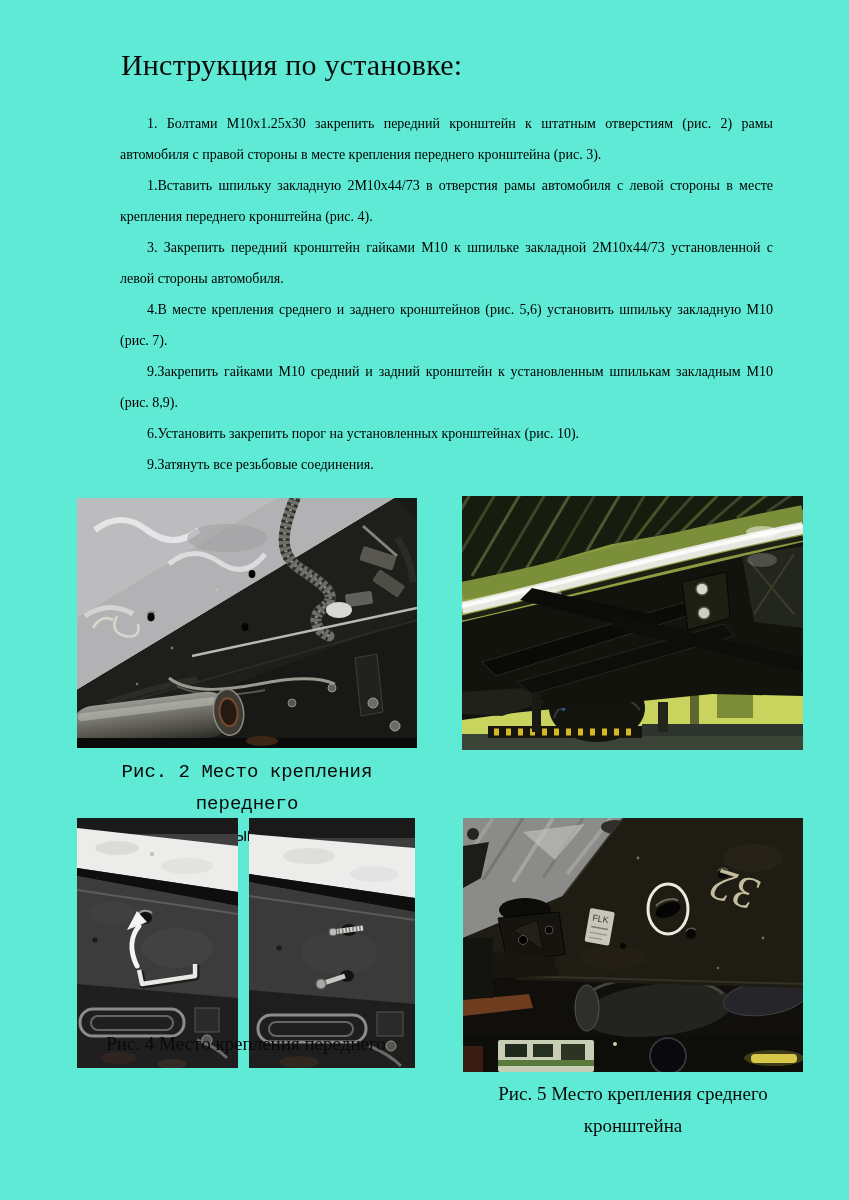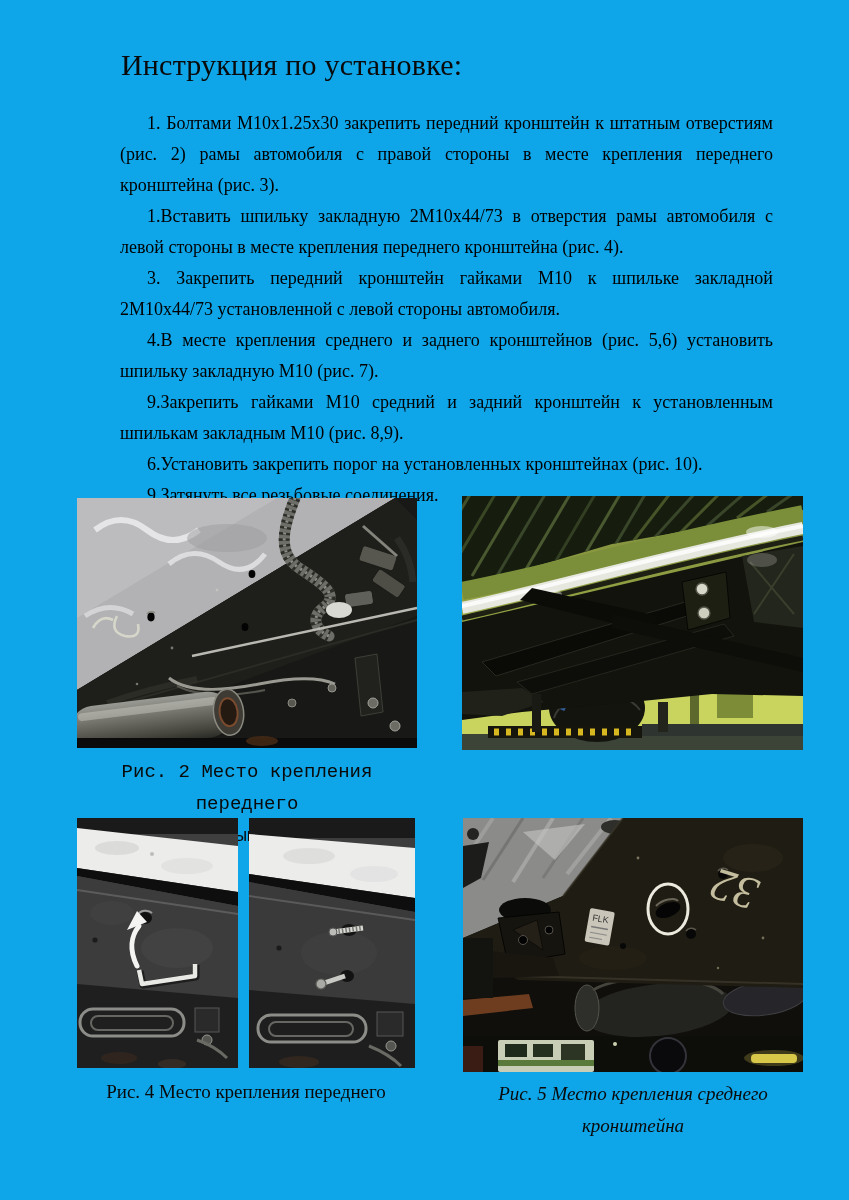--- a/index.html
+++ b/index.html
@@ -1,46 +1,46 @@
 <!DOCTYPE html>
 <html><head>
 <meta charset="utf-8">
 <style>
   html,body{margin:0;padding:0;background:#9a9a9a;}
   .page{
     position:relative;
     width:849px;height:1200px;
     margin:0 auto;
-    background:#0ea5e9;
+    background:#5eead4;
     font-family:"Liberation Serif","DejaVu Serif",serif;
     color:#000;
     overflow:hidden;
   }
   .title{
     position:absolute;left:121px;top:48px;
     font-size:30px;font-weight:400;letter-spacing:.2px;
     color:#0a0a0a;
   }
   .steps{
     position:absolute;left:120px;top:108px;width:653px;
-    font-size:18px;line-height:31px;
+    font-size:14px;line-height:31px;
     text-align:justify;
   }
   .steps p{margin:0;text-indent:27px;}
   .fig{position:absolute;}
   .fig svg{display:block;}
   .caption{
     position:absolute;
     font-size:19px;line-height:32px;
     text-align:center;color:#0a0a0a;
   }
   .cap2{position:absolute;left:77px;top:756px;width:340px;font-family:Liberation Mono, monospace;}
   .cap3{position:absolute;left:462px;top:756px;width:341px;}
-  .cap4{position:absolute;left:77px;top:1076px;width:338px;}
-  .cap5{position:absolute;left:463px;top:1078px;width:340px;font-style:italic;}
+  .cap4{position:absolute;left:77px;top:1028px;width:338px;}
+  .cap5{position:absolute;left:463px;top:1078px;width:340px;}
   .caption div{text-align:center;}
 </style>
 </head>
 <body>
 
 <div class="page">
 
   <div class="title">Инструкция по установке:</div>
 
   <div class="steps">

